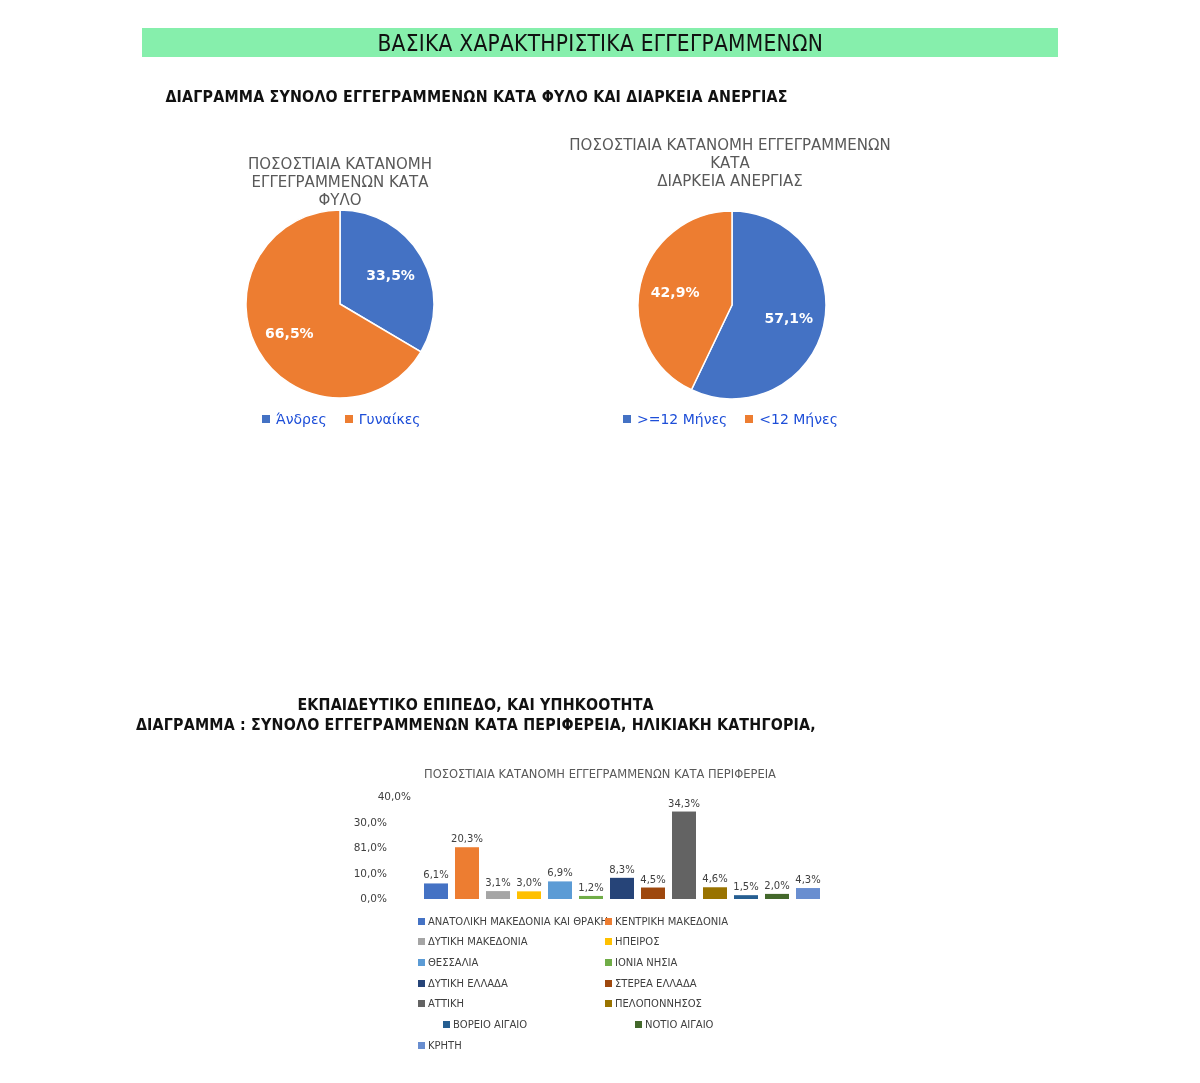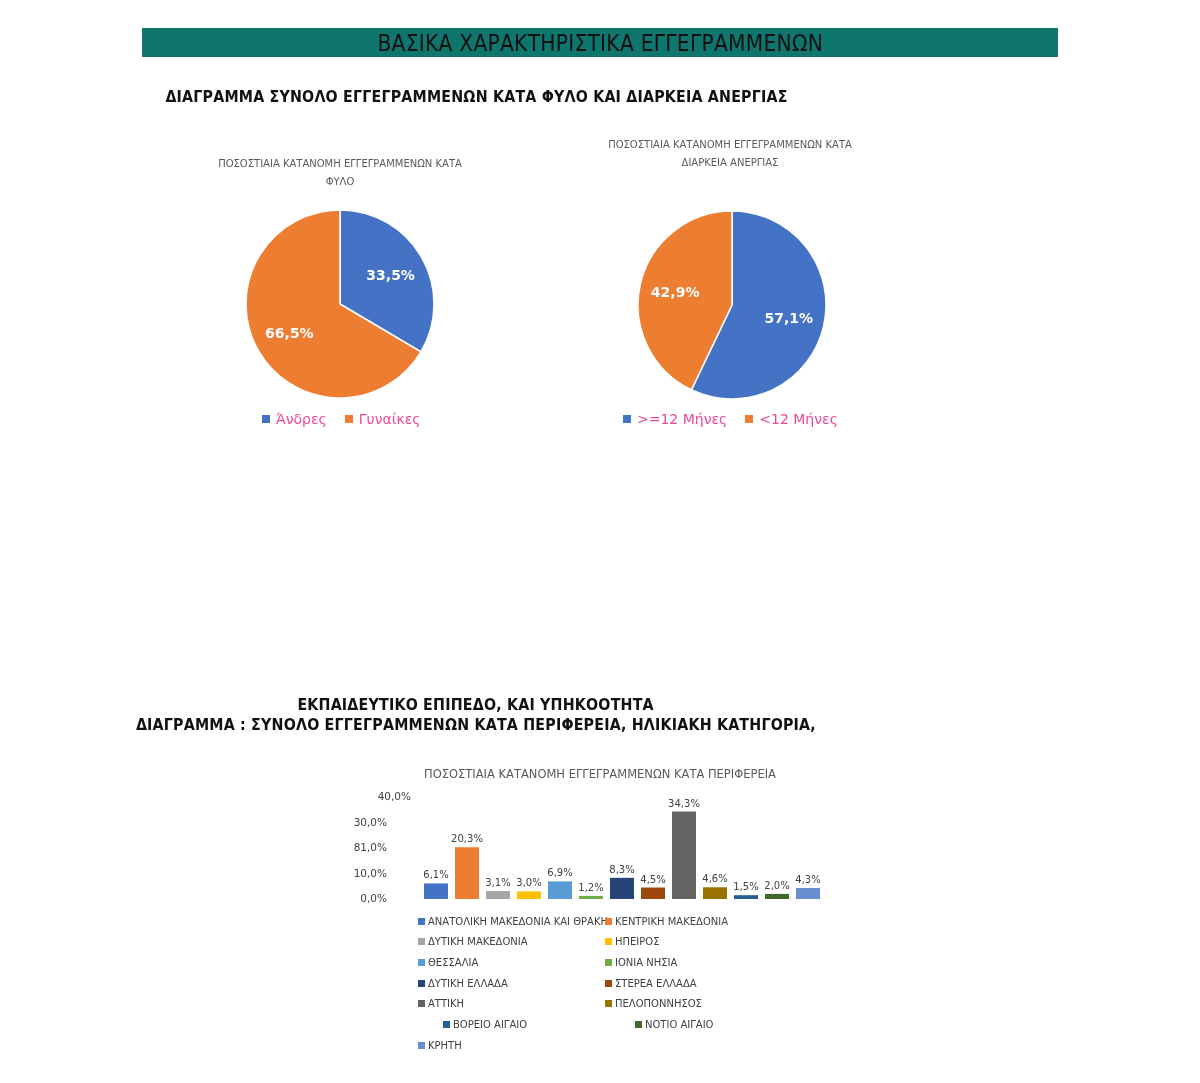--- a/index.html
+++ b/index.html
@@ -1,29 +1,29 @@
 <!DOCTYPE html>
 <html><head>
 <meta charset="utf-8">
 <style>
   html, body { margin: 0; padding: 0; background: #ffffff; }
   body { width: 1200px; height: 1083px; position: relative; overflow: hidden;
          font-family: "Liberation Sans", "DejaVu Sans", sans-serif; color: #222; }
   .banner { position: absolute; left: 142px; top: 28px; width: 916px; height: 29px;
-            background: #0f766e; text-align: center; }
+            background: #86efac; text-align: center; }
   .banner span { font-family: "DejaVu Sans", sans-serif; font-size: 23px; line-height: 30px;
                  color: #111; letter-spacing: 0.3px; transform: scaleX(0.88); display: inline-block; }
   .section-title { position: absolute; left: 0; width: 952px; text-align: center;
                    font-family: "DejaVu Sans", sans-serif; font-weight: bold; font-size: 15px;
                    text-decoration: underline; color: #111; letter-spacing: 0.2px; }
   .section-title span { display: inline-block; transform: scaleX(0.95); }
   .chart-title { position: absolute; text-align: center; font-family: "DejaVu Sans", sans-serif;
-                 font-size: 10px; color: #595959; line-height: 18px; }
+                 font-size: 15px; color: #595959; line-height: 18px; }
   .legend { position: absolute; font-family: "DejaVu Sans", sans-serif; font-size: 14px;
-            color: #ec4899; white-space: nowrap; }
+            color: #1d4ed8; white-space: nowrap; }
   .legend .item { display: inline-block; margin-right: 18px; }
   .legend .sw { display: inline-block; width: 8px; height: 8px; margin-right: 6px;
                 vertical-align: 1px; }
   svg text { font-family: "DejaVu Sans", sans-serif; }
   .axis-label { position: absolute; font-family: "DejaVu Sans", sans-serif; font-size: 10.5px;
                 color: #404040; text-align: right; width: 40px; }
   .bar-legend { position: absolute; font-family: "DejaVu Sans", sans-serif; font-size: 10px;
                 color: #404040; white-space: nowrap; }
   .bar-legend .sw { display: inline-block; width: 7px; height: 7px; margin-right: 3px; vertical-align: 0px; }
 </style>

